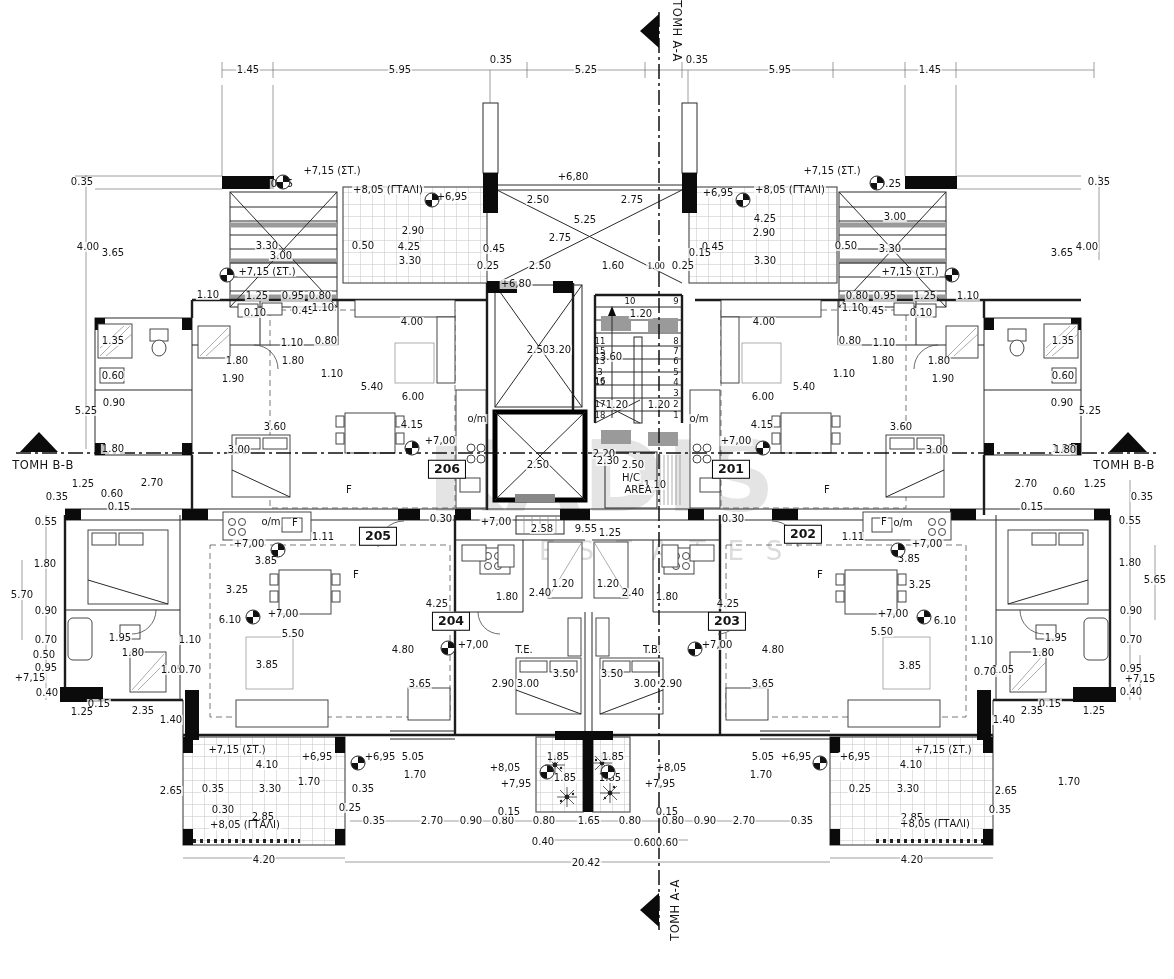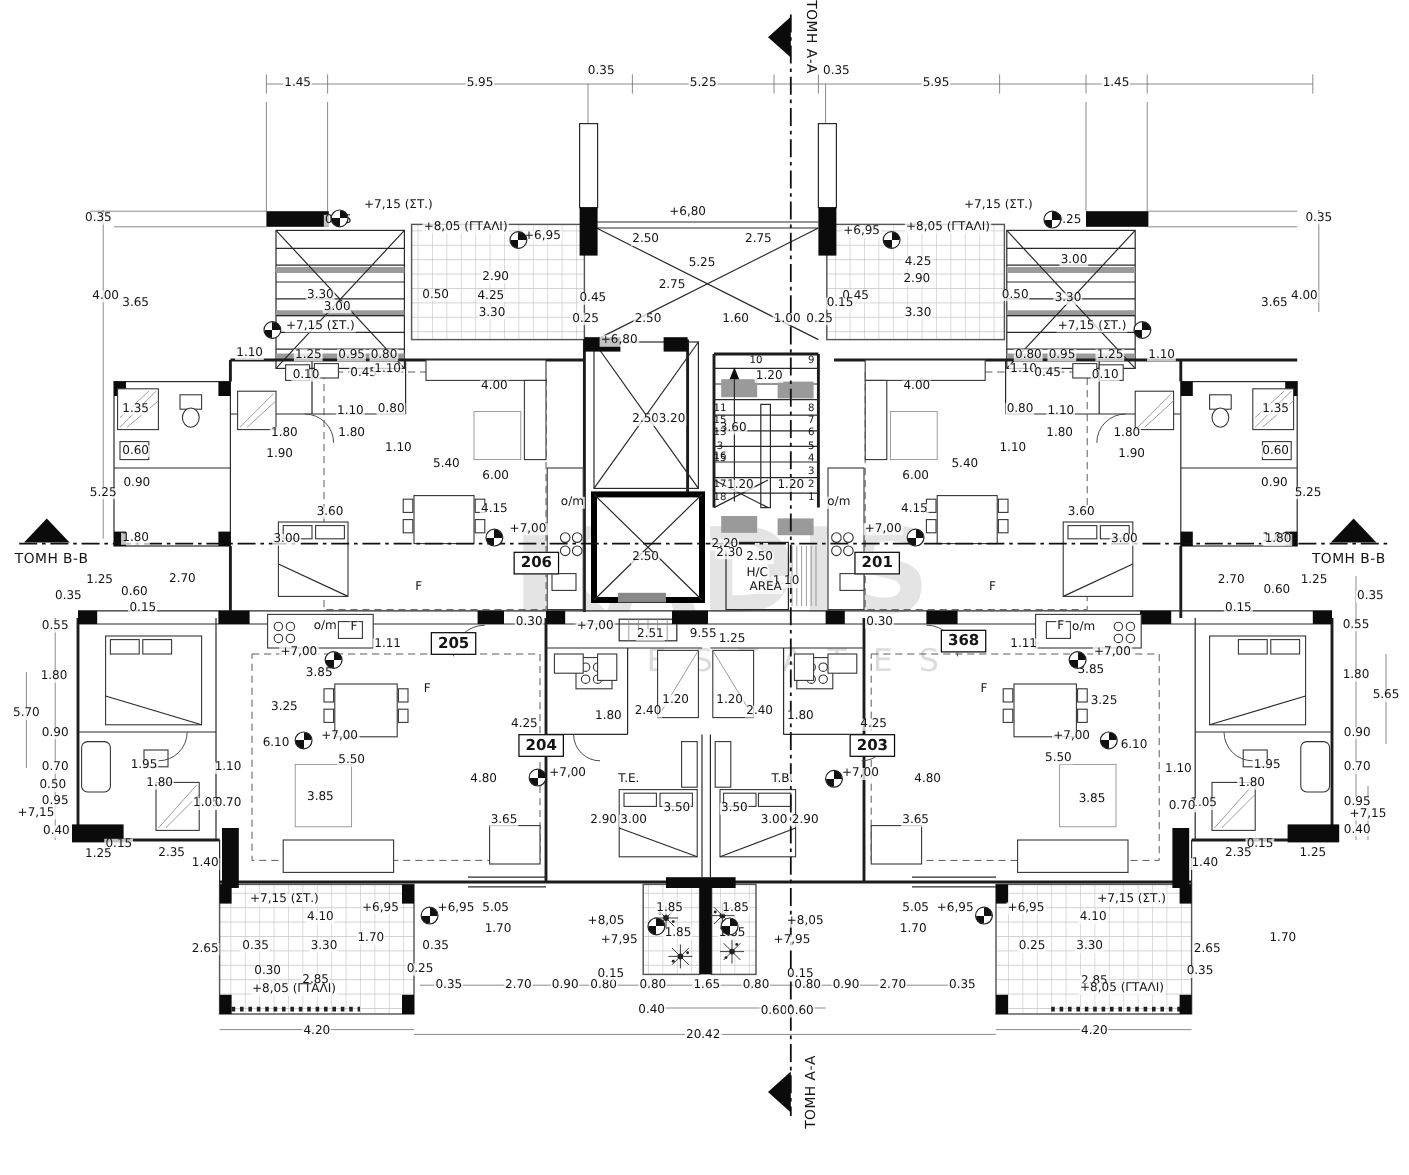--- a/index.html
+++ b/index.html
@@ -390,21 +390,21 @@
       <span class="lb" style="left: 765px; top: 219px;">4.25</span>
       <span class="lb" style="left: 764px; top: 233px;">2.90</span>
       <span class="lb" style="left: 765px; top: 261px;">3.30</span>
       <span class="lb" style="left: 846px; top: 246px;">0.50</span>
       <span class="lb" style="left: 895px; top: 217px;">3.00</span>
       <span class="lb" style="left: 890px; top: 249px;">3.30</span>
       <span class="lb" style="left: 267px; top: 272px;">+7,15 (ΣΤ.)</span>
       <span class="lb" style="left: 910px; top: 272px;">+7,15 (ΣΤ.)</span>
       <span class="lb" style="left: 540px; top: 266px;">2.50</span>
       <span class="lb" style="left: 613px; top: 266px;">1.60</span>
-      <span class="lb" style="left: 656px; top: 266px;">1.00</span>
+      <span class="lb" style="left: 656px; top: 266px; font-family: Liberation Serif, serif;">1.00</span>
       <span class="lb" style="left: 683px; top: 266px;">0.25</span>
       <span class="lb" style="left: 488px; top: 266px;">0.25</span>
       <span class="lb" style="left: 494px; top: 249px;">0.45</span>
       <span class="lb" style="left: 713px; top: 247px;">0.45</span>
       <span class="lb" style="left: 700px; top: 253px;">0.15</span>
       <span class="lb" style="left: 516px; top: 284px;">+6,80</span>
       <span class="lb" style="left: 208px; top: 295px;">1.10</span>
       <span class="lb" style="left: 257px; top: 296px;">1.25</span>
       <span class="lb" style="left: 293px; top: 296px;">0.95</span>
       <span class="lb" style="left: 320px; top: 296px;">0.80</span>
@@ -482,21 +482,21 @@
       <span class="lb tread" style="left: 676px; top: 415px;">1</span>
       <span class="lb" style="left: 560px; top: 454px; margin-left: 44px;">2.20</span>
       <span class="lb" style="left: 538px; top: 465px;">2.50</span>
       <span class="lb" style="left: 608px; top: 461px;">2.30</span>
       <span class="lb" style="left: 633px; top: 465px;">2.50</span>
       <span class="lb" style="left: 655px; top: 485px;">1.10</span>
       <span class="lb" style="left: 631px; top: 478px;">H/C</span>
       <span class="lb" style="left: 638px; top: 490px;">AREA</span>
       <span class="lb" style="left: 441px; top: 519px;">0.30</span>
       <span class="lb" style="left: 496px; top: 522px;">+7,00</span>
-      <span class="lb" style="left: 542px; top: 529px;">2.51</span>
+      <span class="lb" style="left: 542px; top: 529px;">2.58</span>
       <span class="lb" style="left: 586px; top: 529px;">9.55</span>
       <span class="lb" style="left: 610px; top: 533px;">1.25</span>
       <span class="lb" style="left: 733px; top: 519px;">0.30</span>
       <span class="lb" style="left: 57px; top: 497px;">0.35</span>
       <span class="lb" style="left: 83px; top: 484px;">1.25</span>
       <span class="lb" style="left: 152px; top: 483px;">2.70</span>
       <span class="lb" style="left: 112px; top: 494px;">0.60</span>
       <span class="lb" style="left: 119px; top: 507px;">0.15</span>
       <span class="lb" style="left: 46px; top: 522px;">0.55</span>
       <span class="lb" style="left: 45px; top: 564px;">1.80</span>
@@ -636,21 +636,21 @@
       <span class="lb" style="left: 802px; top: 821px;">0.35</span>
       <span class="lb" style="left: 543px; top: 842px;">0.40</span>
       <span class="lb" style="left: 645px; top: 843px;">0.60</span>
       <span class="lb" style="left: 667px; top: 843px;">0.60</span>
       <span class="lb" style="left: 264px; top: 860px;">4.20</span>
       <span class="lb" style="left: 912px; top: 860px;">4.20</span>
       <span class="lb" style="left: 586px; top: 863px;">20.42</span>
       <span class="lb room" style="left: 447px; top: 469px;">206</span>
       <span class="lb room" style="left: 731px; top: 469px;">201</span>
       <span class="lb room" style="left: 378px; top: 536px;">205</span>
-      <span class="lb room" style="left: 803px; top: 534px;">368</span>
+      <span class="lb room" style="left: 803px; top: 534px;">202</span>
       <span class="lb room" style="left: 451px; top: 621px;">204</span>
       <span class="lb room" style="left: 727px; top: 621px;">203</span>
       <span class="lb marker" style="left: 676px; top: 31px; transform: translate(-50%, -50%) rotate(90deg);">ΤΟΜΗ Α-Α</span>
       <span class="lb marker" style="left: 676px; top: 910px; transform: translate(-50%, -50%) rotate(-90deg);">ΤΟΜΗ Α-Α</span>
       <span class="lb marker" style="left: 43px; top: 466px;">ΤΟΜΗ Β-Β</span>
       <span class="lb marker" style="left: 1124px; top: 466px;">ΤΟΜΗ Β-Β</span>
       <span class="lvlmark" style="left: 412px; top: 448px;"></span>
       <span class="lvlmark" style="left: 763px; top: 448px;"></span>
       <span class="lvlmark" style="left: 253px; top: 617px;"></span>
       <span class="lvlmark" style="left: 924px; top: 617px;"></span>

